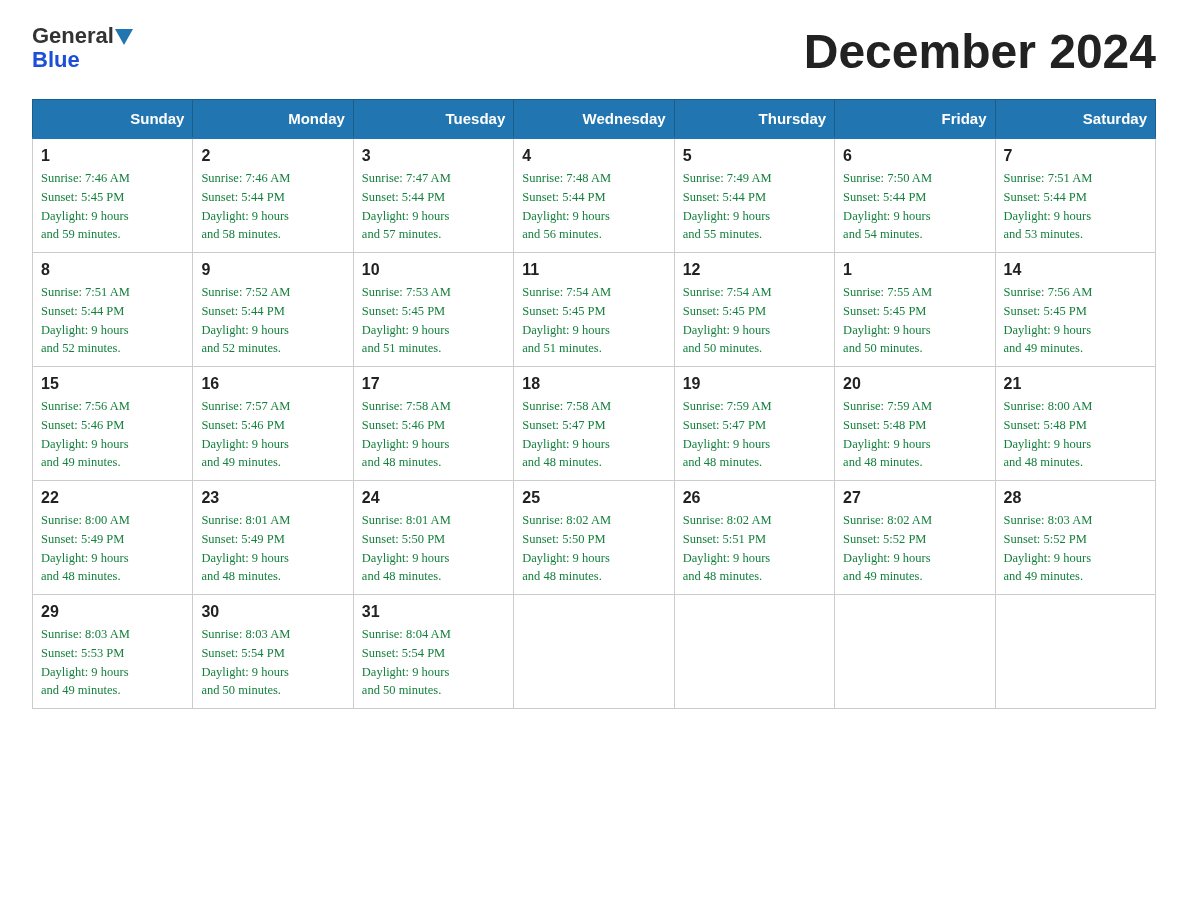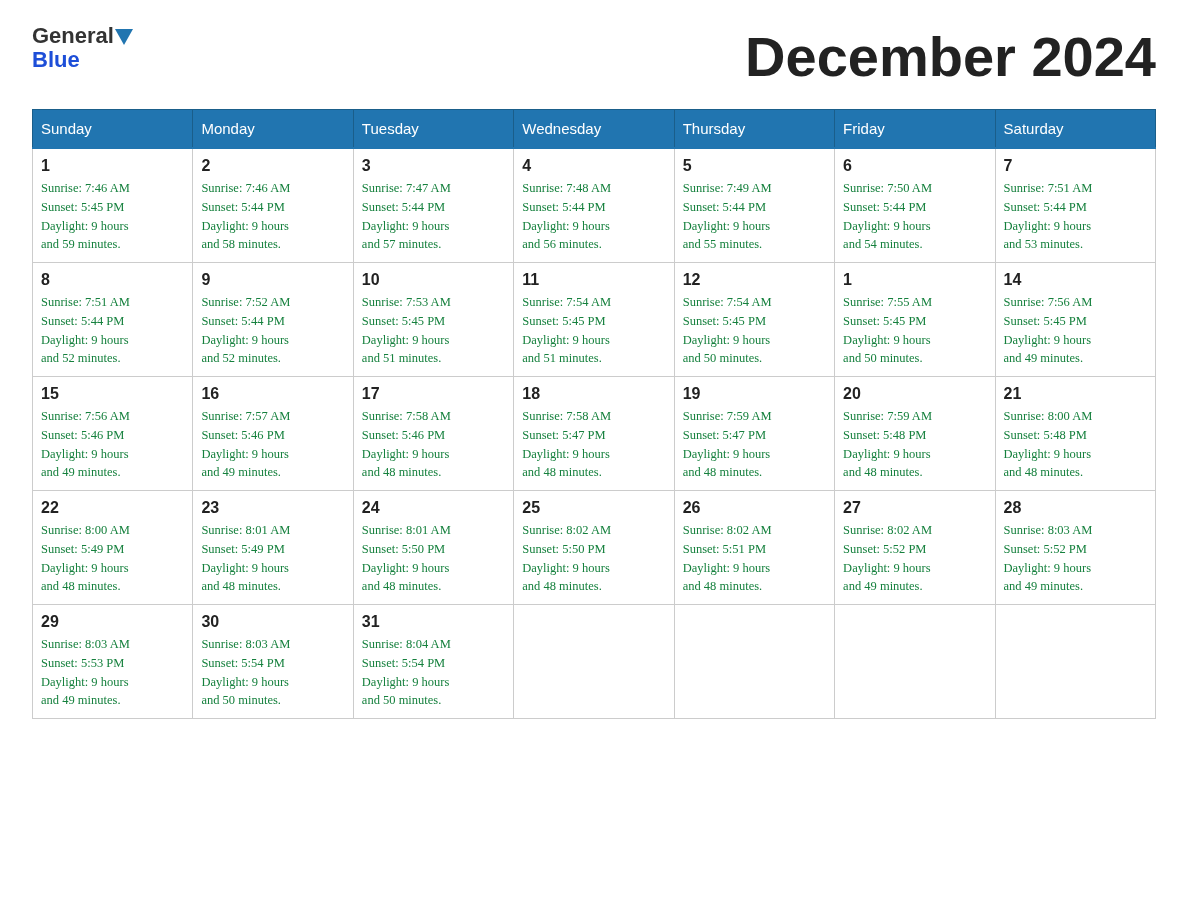--- a/index.html
+++ b/index.html
@@ -13,42 +13,42 @@
     .header {
       display: flex;
       justify-content: space-between;
       align-items: flex-start;
       margin-bottom: 20px;
     }
     .title-block {
       text-align: right;
     }
     .title-block h1 {
-      font-size: 56px;
+      font-size: 48px;
       font-weight: bold;
       color: #222;
     }
     .title-block h2 {
       font-size: 22px;
       font-weight: normal;
       color: #444;
       margin-top: 4px;
     }
     table {
       width: 100%;
       border-collapse: collapse;
       font-size: 13px;
     }
     thead tr th {
       background-color: #2175b0;
       color: #fff;
       padding: 10px 8px;
-      text-align: left;
+      text-align: right;
       font-size: 15px;
-      font-weight: normal;
+      font-weight: bold;
       border: 1px solid #1a5e8a;
     }
     tbody tr td {
       border: 1px solid #ccc;
       padding: 8px;
       vertical-align: top;
       width: 14.28%;
       height: 110px;
     }
     tbody tr td .day-num {

